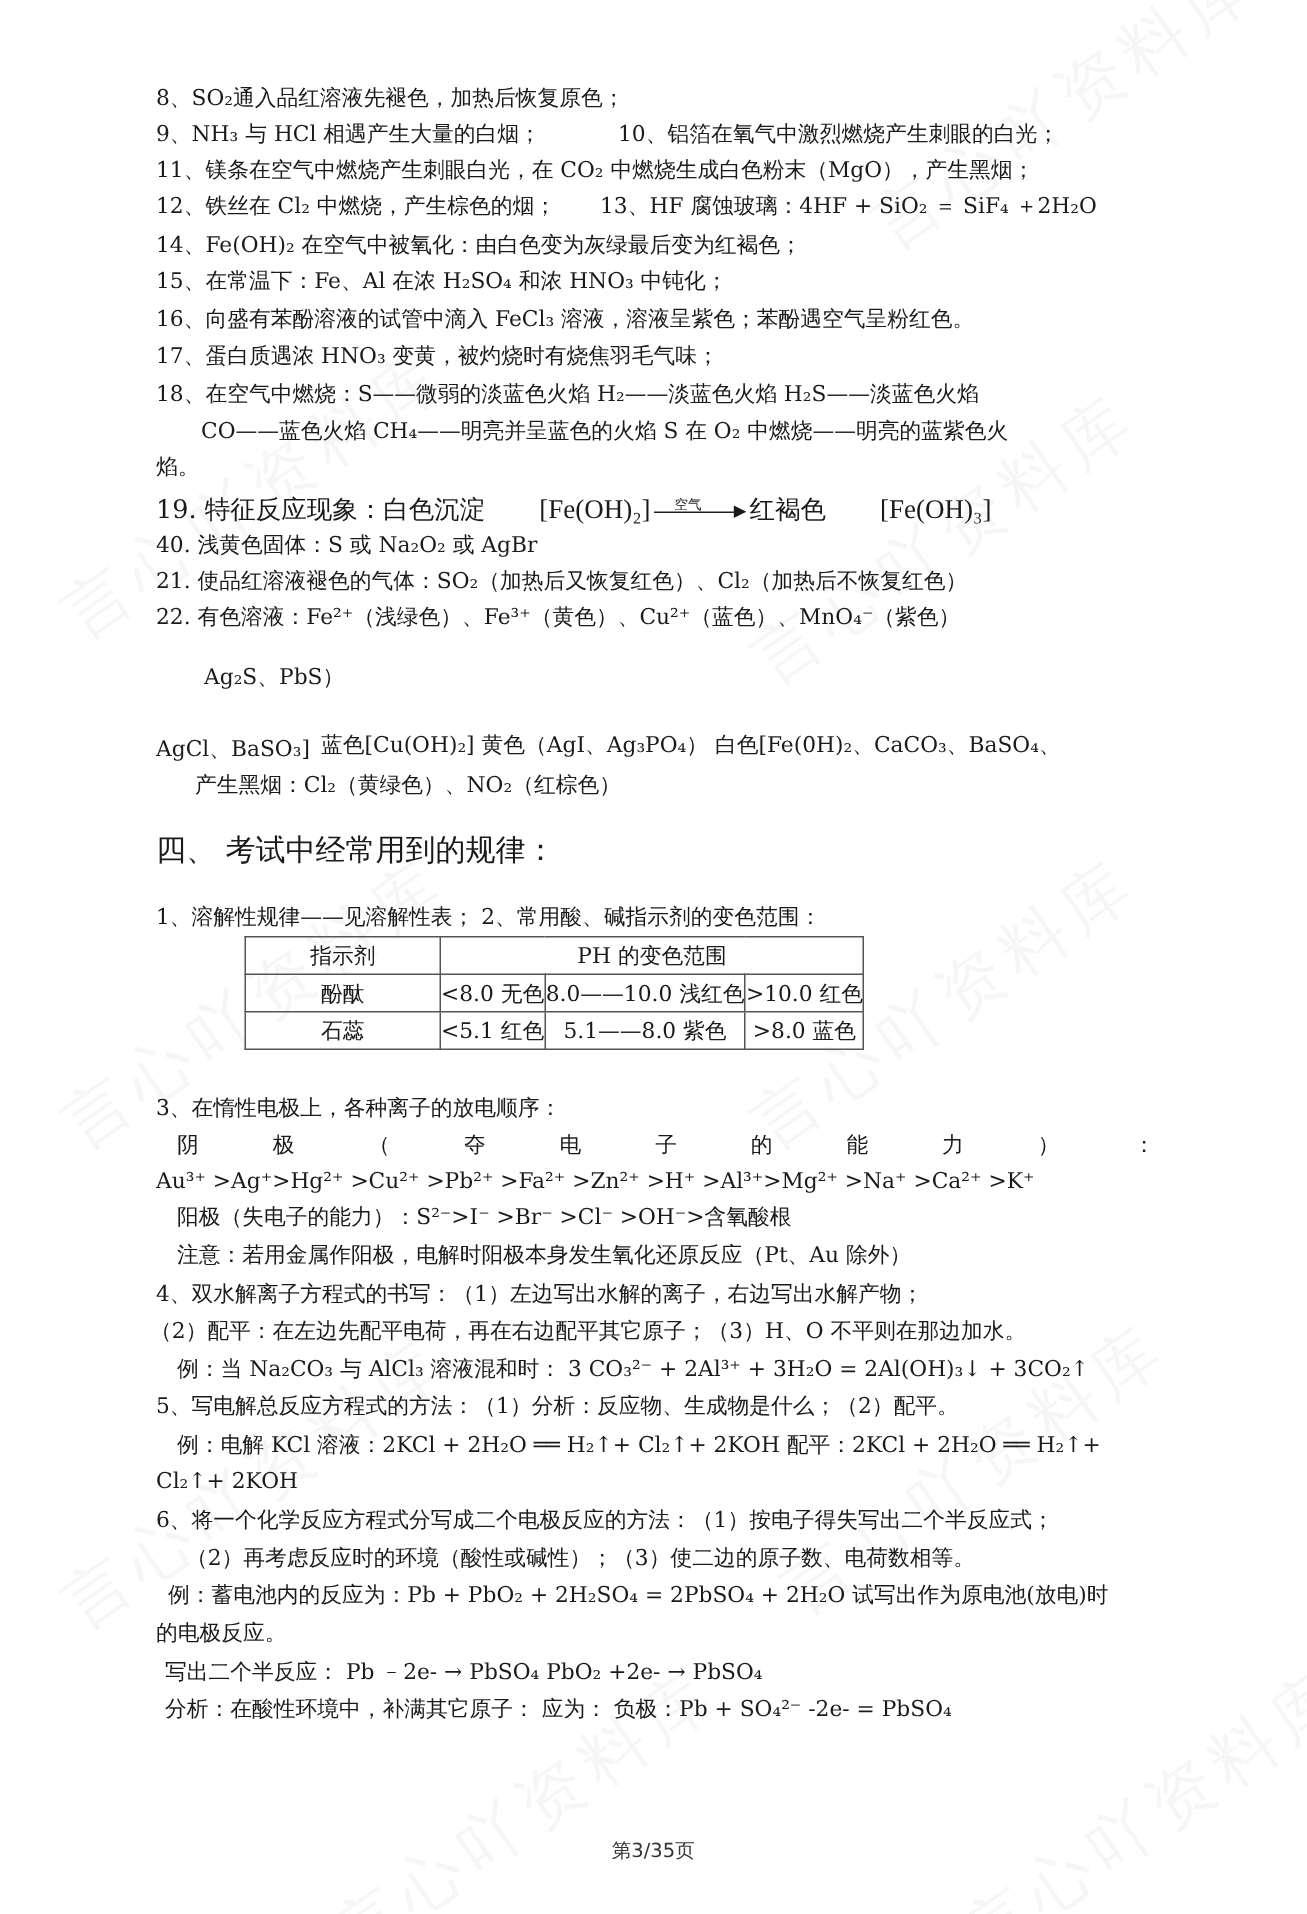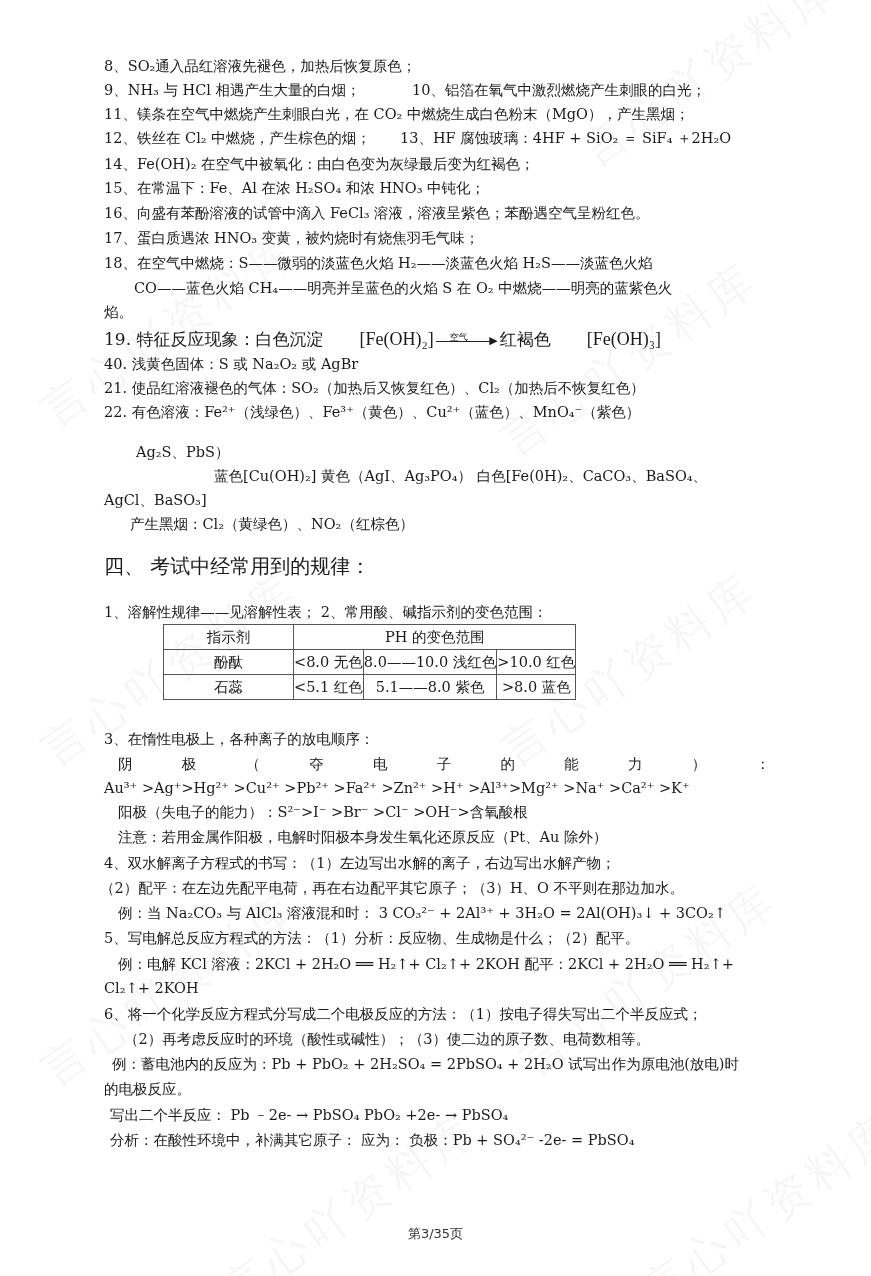--- a/index.html
+++ b/index.html
@@ -3,21 +3,21 @@
 <meta charset="utf-8">
 <style>
   html, body { margin:0; padding:0; background:#ffffff; }
   body { width:871px; height:1276px; position:relative; overflow:hidden;
          font-family:"DejaVu Serif","Liberation Serif",serif; color:#1a1a1a; }
   .page { position:absolute; left:0; top:0; width:871px; height:1276px; }
   .wm { position:absolute; font-family:"DejaVu Sans",sans-serif; font-size:44px; color:rgba(0,0,0,0.035);
         transform:rotate(-35deg); white-space:nowrap; pointer-events:none; letter-spacing:6px; }
   .ln { position:absolute; left:104px; font-size:14.5px; line-height:24px; white-space:nowrap; }
   .ind1 { left:130px; }
-  .ind2 { left:214px; }
+  .ind2 { left:214px;margin-top:21px; }
   .heading { position:absolute; left:104px; top:553px; font-size:20px; line-height:26px; white-space:nowrap; }
   .math { font-family:"Liberation Serif",serif; font-size:18px;margin-left:36px; }
   .arrow { display:inline-block; position:relative; width:62px; height:12px; vertical-align:middle; margin:0 2px; }
   .arrow .bar { position:absolute; left:0; right:6px; top:6px; border-top:1px solid #222; }
   .arrow .head { position:absolute; right:0; top:1px; font-size:11px; line-height:10px; }
   .arrow .lbl { position:absolute; left:14px; top:-10px; font-size:9px; }
   .big { font-size:17px; }
   table.ph { position:absolute; left:163px; top:624px; border-collapse:collapse; font-size:14.5px; }
   table.ph td { border:1px solid #555; height:24px; padding:0; text-align:center; white-space:nowrap; }
   .spread { position:absolute; left:104px; width:670px; display:flex; justify-content:space-between; font-size:14.5px; line-height:24px; }

